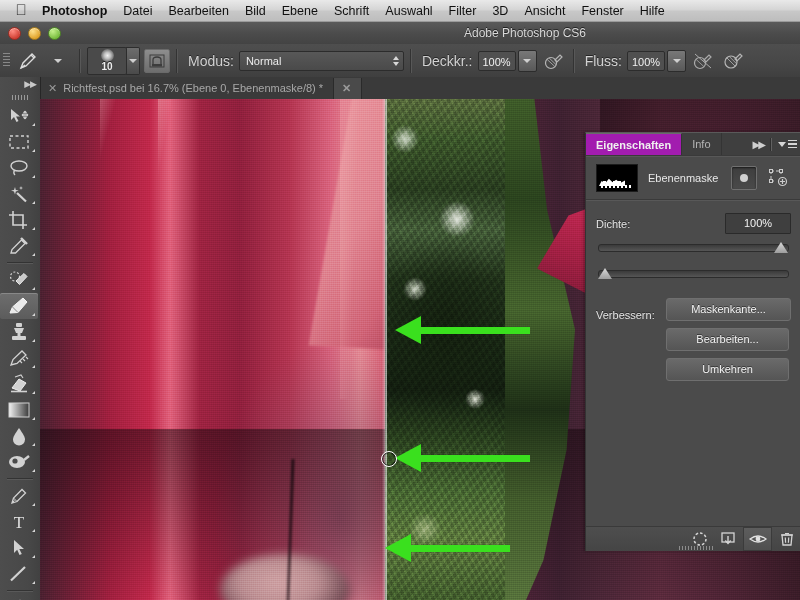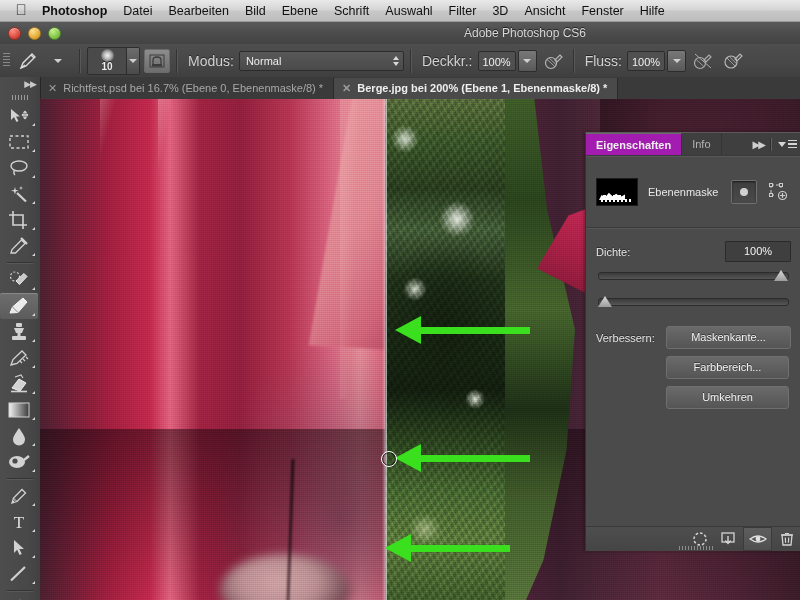--- a/index.html
+++ b/index.html
@@ -263,21 +263,21 @@
   .phead{height:30px;display:flex;align-items:center;padding-left:8px;gap:8px;}
   .maskicon{
     width:22px;height:20px;border:1px solid #8c8c8c;border-radius:2px;
     background:linear-gradient(to bottom,#8e8e8e,#777);
     display:flex;align-items:center;justify-content:center;
   }
   .maskicon i{width:8px;height:8px;border-radius:50%;background:#3d3d3d;}
   .phead-title{font-size:12px;color:#efefef;font-weight:bold;text-shadow:0 -1px 0 #262626;}
   .psep{height:1px;background:#3a3a3a;border-bottom:1px solid #585858;}
 
-  .prow{display:flex;align-items:center;padding:21px 10px;gap:10px;}
+  .prow{display:flex;align-items:center;padding:7px 10px;gap:10px;}
   .maskthumb{
     width:40px;height:26px;border:1px solid #1c1c1c;background:#000;position:relative;overflow:hidden;
   }
   .maskthumb .w1{position:absolute;left:2px;bottom:5px;width:26px;height:9px;background:#fff;
     clip-path:polygon(0 100%,10% 45%,24% 70%,38% 20%,52% 58%,66% 30%,82% 66%,100% 38%,100% 100%);}
   .maskthumb .w2{position:absolute;left:4px;bottom:3px;width:30px;height:3px;
     background:repeating-linear-gradient(to right,#fff 0 2px,transparent 2px 4px);}
   .maskthumb .w3{position:absolute;left:6px;bottom:8px;width:20px;height:2px;
     background:repeating-linear-gradient(to right,#fff 0 3px,transparent 3px 5px);}
   .maskname{font-size:11px;color:#e8e8e8;flex:1;}
@@ -301,21 +301,21 @@
     position:absolute;left:2px;right:2px;top:4px;height:6px;border-radius:3px;
     background:linear-gradient(to bottom,#3b3b3b,#565656);border:1px solid #2c2c2c;
   }
   .slider .knob{
     position:absolute;top:2px;width:14px;height:11px;
     background:linear-gradient(to bottom,#d9d9d9,#9d9d9d);
     clip-path:polygon(50% 0,100% 100%,0 100%);
   }
 
   .improve{padding:6px 10px 0 10px;}
-  .improve-row{display:flex;align-items:center;gap:8px;margin-bottom:7px;}
+  .improve-row{display:flex;align-items:flex-end;gap:8px;margin-bottom:7px;}
   .improve-label{font-size:11px;color:#e4e4e4;width:62px;text-shadow:0 -1px 0 #2a2a2a;}
   .pbtn{
     flex:1;height:21px;border:1px solid #6f6f6f;border-radius:3px;
     background:linear-gradient(to bottom,#6a6a6a,#555);
     color:#f2f2f2;font-size:11px;line-height:21px;text-align:center;
     text-shadow:0 -1px 0 rgba(0,0,0,.5);
   }
   .pbtn.indent{margin-left:70px;flex:none;width:121px;}
 
   .pfooter{
@@ -444,21 +444,20 @@
     </div>
   </div>
 
   <div class="tabrow">
     <div class="doctab inactive">
       <span class="tabx">✕</span>
       <span>Richtfest.psd bei 16.7% (Ebene 0, Ebenenmaske/8) *</span>
     </div>
     <div class="doctab active">
       <span class="tabx">✕</span>
-      <span>Berge.jpg bei 200% (Ebene 1, Ebenenmaske/8) *</span>
     </div>
   </div>
 
   <div class="toolbar">
     <div class="tb-head">
         <span class="chev">▶▶</span>
       </div>
     <div class="tb-grip">
         <i></i>
       </div>
@@ -705,21 +704,21 @@
         <div class="knob" style="left:2px;"></div>
       </div>
     </div>
 
     <div class="improve" style="margin-top:12px;">
       <div class="improve-row">
         <span class="improve-label">Verbessern:</span>
         <div class="pbtn">Maskenkante...</div>
       </div>
       <div class="improve-row">
-        <div class="pbtn indent">Farbbereich...</div>
+        <div class="pbtn indent">Bearbeiten...</div>
       </div>
       <div class="improve-row">
         <div class="pbtn indent">Umkehren</div>
       </div>
     </div>
 
     <div class="pfooter">
       <div class="ficon">
         <svg width="16" height="16" viewBox="0 0 16 16">
             <circle cx="8" cy="8" r="6" fill="none" stroke="#d4d4d4" stroke-width="1.5" stroke-dasharray="2.6,2"></circle>

